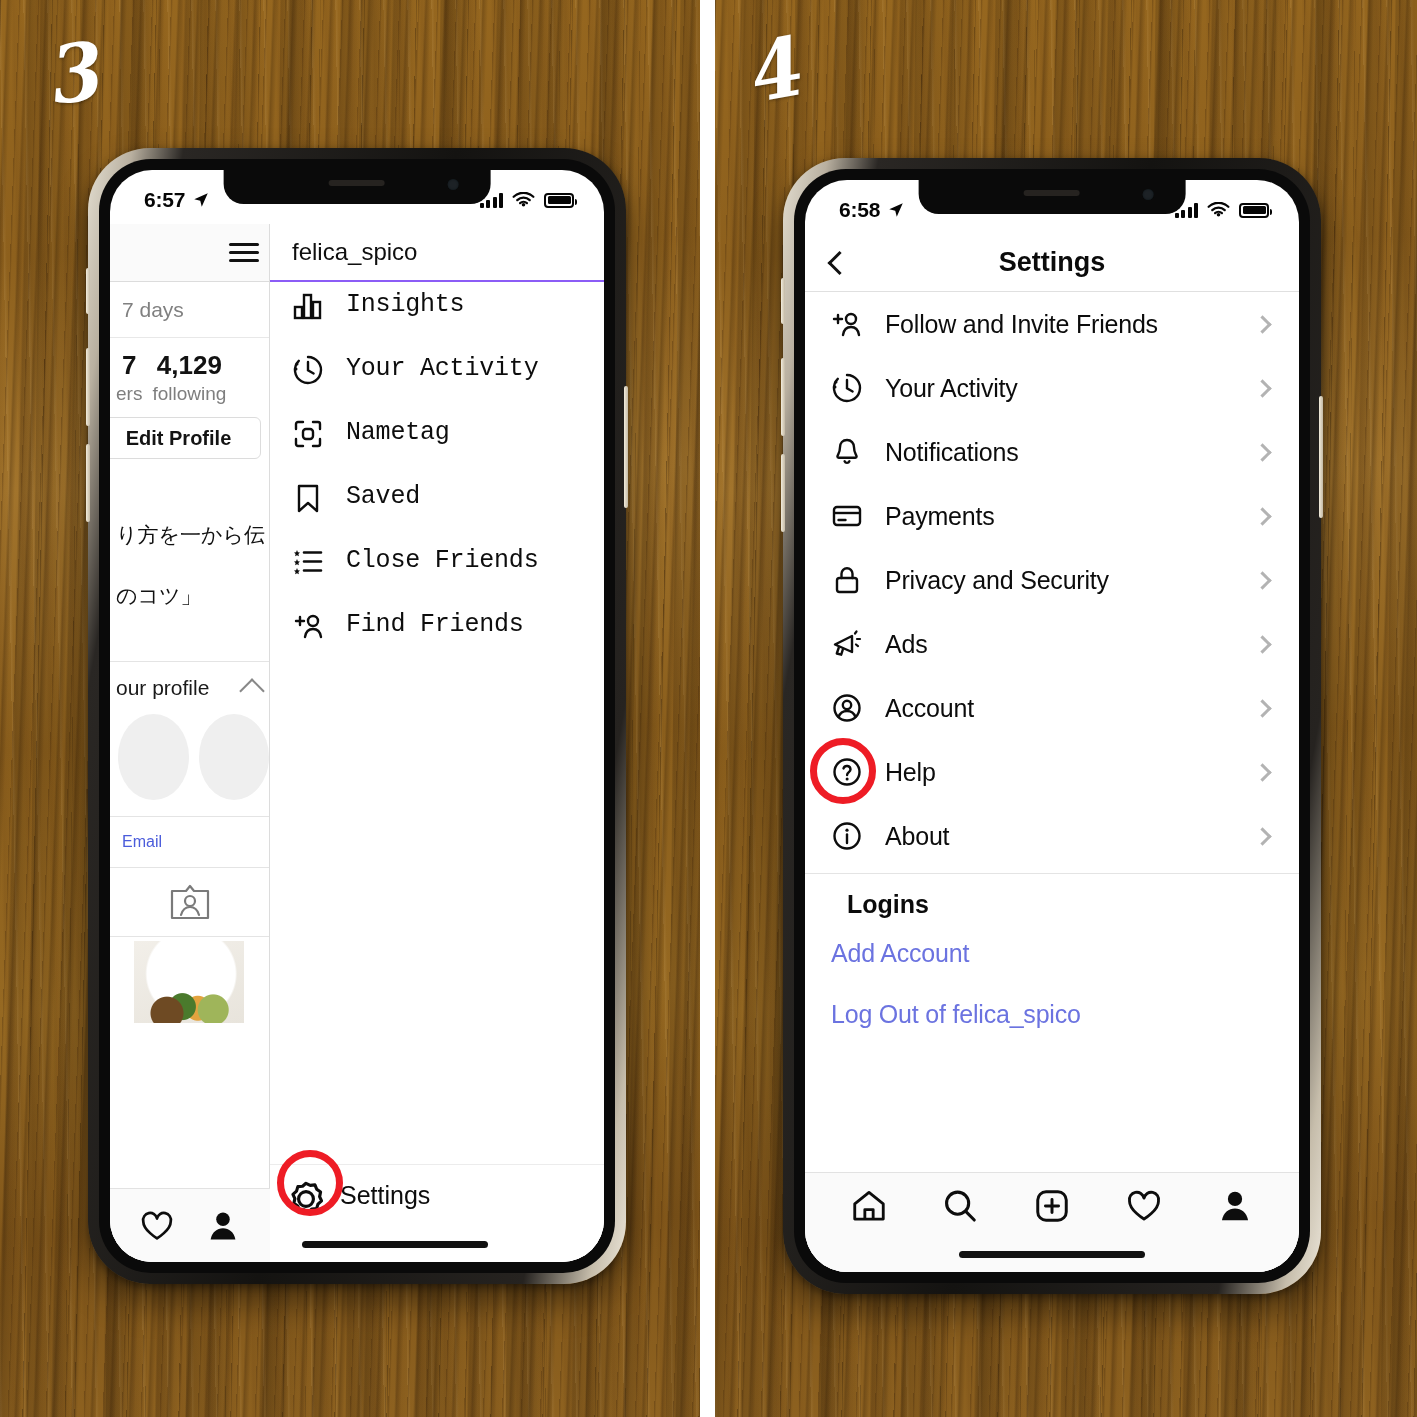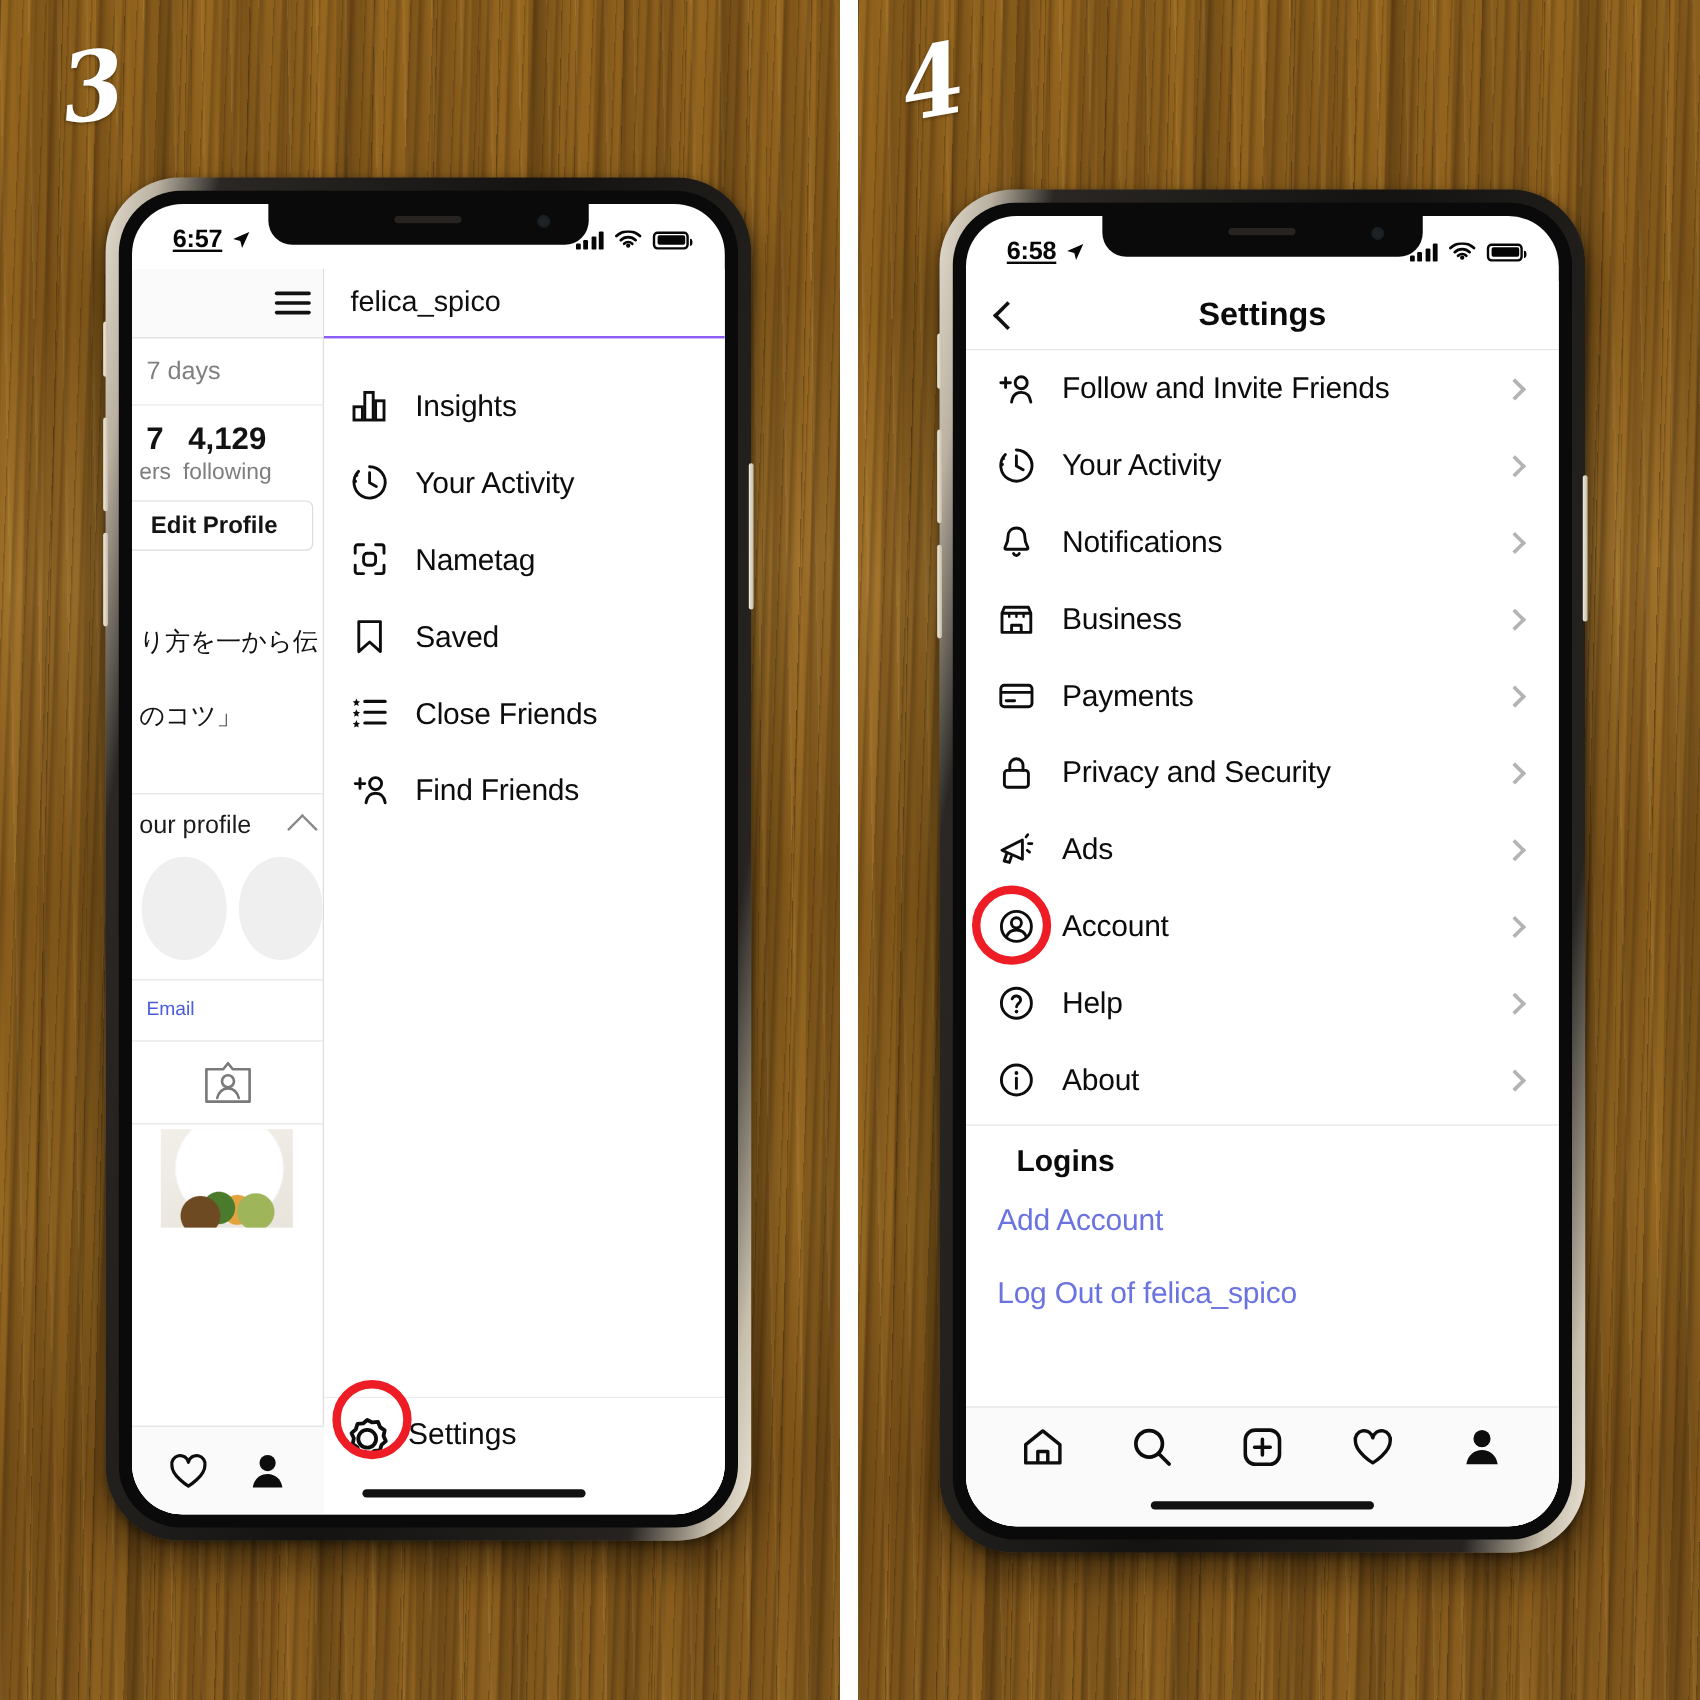--- a/index.html
+++ b/index.html
@@ -120,21 +120,21 @@
 
   
   .statusbar {
     position: absolute; top: 0; left: 0; right: 0; height: 54px;
     display: flex; align-items: center;
     padding: 6px 30px 0 34px;
     z-index: 20;
     font-size: 21px; font-weight: 700; color: #060606;
     letter-spacing: -0.2px;
   }
-  .sb-time { display: flex; align-items: center; gap: 7px; text-decoration: underline; }
+  .sb-time { display: flex; align-items: center; gap: 7px; }
   .sb-spacer { flex: 1; }
   .sb-right { display: flex; align-items: center; gap: 9px; }
   .bars { display: flex; align-items: flex-end; gap: 2.5px; height: 15px; }
   .bars i { width: 4px; background: #060606; border-radius: 1px; display:block; }
   .bars i:nth-child(1){height:5px}.bars i:nth-child(2){height:8px}
   .bars i:nth-child(3){height:11px}.bars i:nth-child(4){height:15px}
   .batt {
     width: 30px; height: 15px; border: 2px solid #060606; border-radius: 4px;
     position: relative; padding: 1.5px;
   }
@@ -212,22 +212,22 @@
       linear-gradient(160deg,#f2efe9,#e8e4dc);
   }
 
   .menu-header {
     height: 58px; display: flex; align-items: center;
     padding-left: 22px; border-bottom: 2px solid #8b5cf6;
     font-size: 24px; color: #0f0f0f; text-align: center;
   }
   .menu-list { padding-top: 8px; }
   .menu-item {
-    display: flex; align-items: flex-end; gap: 22px;
-    height: 64px; padding-left: 22px;
+    display: flex; align-items: flex-start; gap: 22px;
+    height: 64px; padding-left: 22px; font-family: Liberation Mono, monospace;
   }
   .menu-item .label { font-size: 25px; color: #0d0d0d; letter-spacing: -0.2px; }
   .ico { width: 32px; height: 32px; flex-shrink: 0; display:block; }
 
   .l-tabbar {
     position: absolute; left: 0; bottom: 0; width: 160px; height: 74px;
     background: #fafafa; border-top: 1px solid #e2e2e2;
     display: flex; align-items: center; justify-content: space-around;
     padding: 0 14px;
   }
@@ -551,30 +551,20 @@
 
           <div class="s-row">
             <svg class="ico" viewBox="0 0 32 32">
               <path d="M16 4c-4.3 0-7 3.1-7 7.3 0 6-2.6 7.6-2.6 9.3 0 .7.5 1.1 1.3 1.1h16.6c.8 0 1.3-.4 1.3-1.1 0-1.7-2.6-3.3-2.6-9.3C23 7.1 20.3 4 16 4z" fill="none" stroke="#0d0d0d" stroke-width="2.4" stroke-linejoin="round"></path>
               <path d="M13.6 25.3a2.6 2.6 0 0 0 4.8 0" fill="none" stroke="#0d0d0d" stroke-width="2.4" stroke-linecap="round"></path>
             </svg>
             <span class="label">Notifications</span>
             <span class="chev-right"></span>
           </div>
 
-          <div class="s-row">
-            <svg class="ico" viewBox="0 0 32 32">
-              <path d="M4 11h24v16H4z" fill="none" stroke="#0d0d0d" stroke-width="2.4" stroke-linejoin="round"></path>
-              <path d="M4 11l2-5h20l2 5" fill="none" stroke="#0d0d0d" stroke-width="2.4" stroke-linejoin="round"></path>
-              <path d="M10 11v3M16 11v3M22 11v3" stroke="#0d0d0d" stroke-width="2" stroke-linecap="round"></path>
-              <path d="M12 27v-6h8v6" fill="none" stroke="#0d0d0d" stroke-width="2.4" stroke-linejoin="round"></path>
-            </svg>
-            <span class="label">Business</span>
-            <span class="chev-right"></span>
-          </div>
 
           <div class="s-row">
             <svg class="ico" viewBox="0 0 32 32">
               <rect x="3" y="7" width="26" height="18" rx="3" fill="none" stroke="#0d0d0d" stroke-width="2.4"></rect>
               <path d="M3 13h26" stroke="#0d0d0d" stroke-width="2.4"></path>
               <path d="M7.5 20h7" stroke="#0d0d0d" stroke-width="2.4" stroke-linecap="round"></path>
             </svg>
             <span class="label">Payments</span>
             <span class="chev-right"></span>
           </div>

